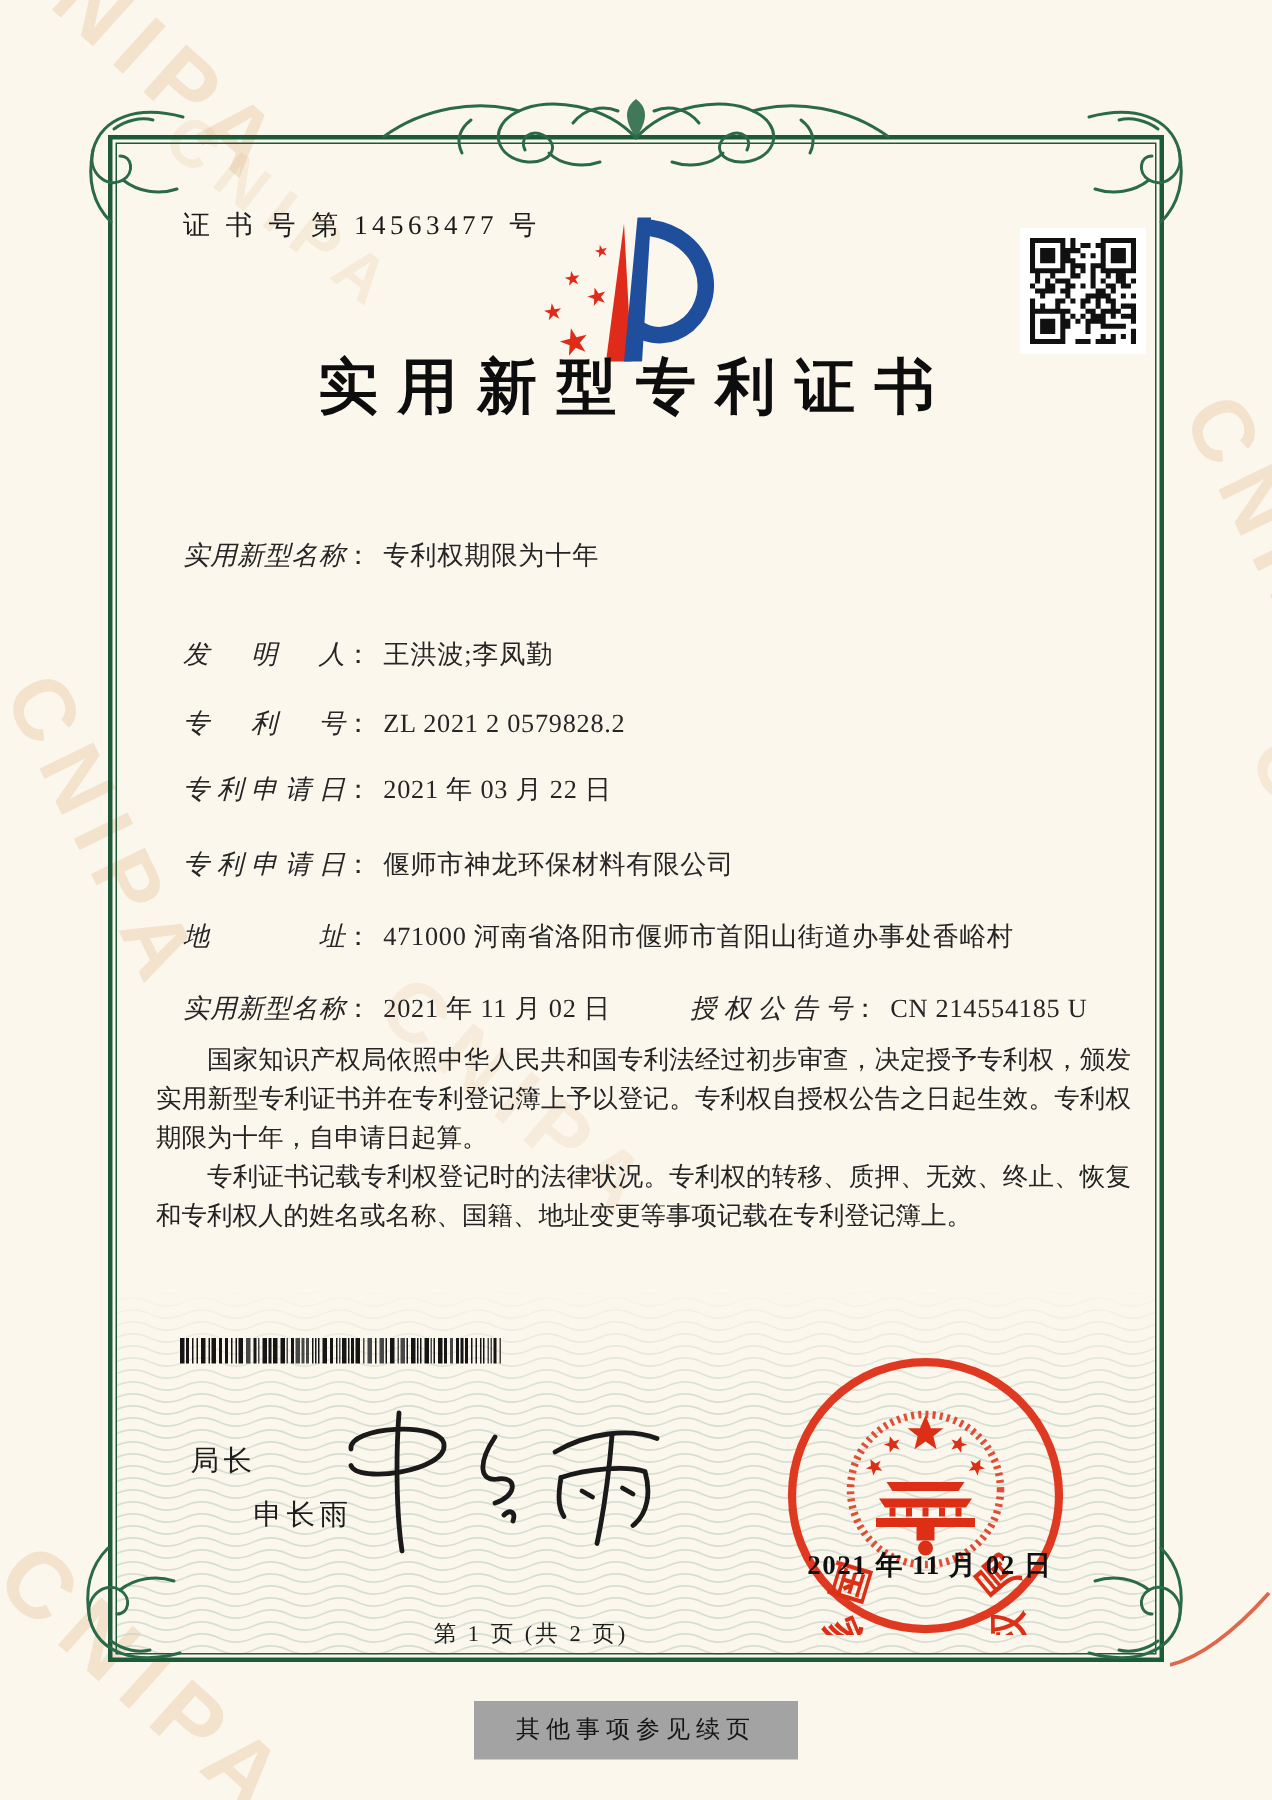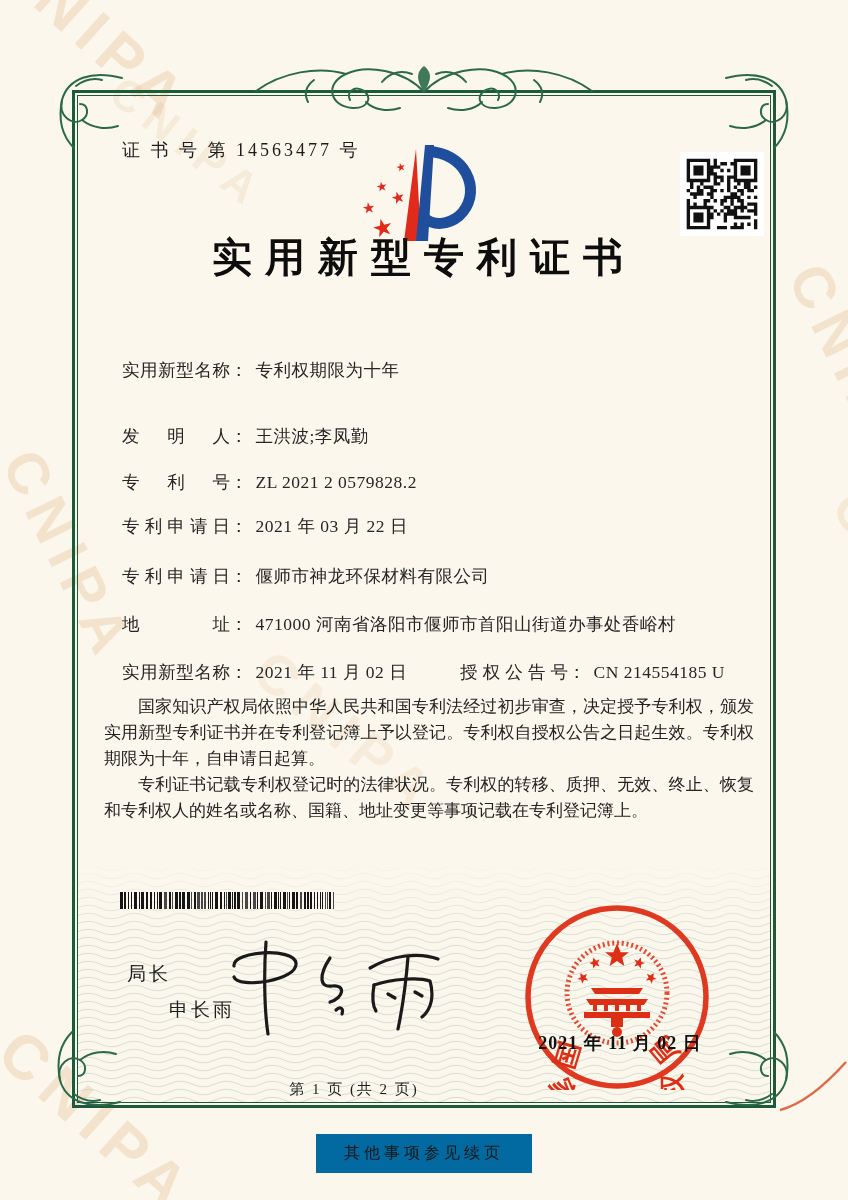--- a/index.html
+++ b/index.html
@@ -39,21 +39,21 @@
   .cert-no{position:absolute;left:122px;top:138px;font-size:18px;letter-spacing:3px;color:#1c1c1c;}
   .logo{position:absolute;left:395px;top:143px;width:96px;height:104px;}
   .logo-star{position:absolute;color:#e02a1a;line-height:1;font-family:"DejaVu Sans",sans-serif;}
   .qr{position:absolute;left:680px;top:152px;width:84px;height:84px;background:#fff;padding:5px;box-sizing:border-box;}
   .title{position:absolute;left:0;top:230px;width:100%;text-align:center;
          font-size:40px;font-weight:bold;letter-spacing:13px;color:#0d0d0d;}
 
   
   .fields{position:absolute;left:122px;top:0;width:640px;font-size:17.5px;color:#262626;}
   .frow{position:absolute;left:0;white-space:nowrap;}
-  .flabel{display:inline-block;width:108px;text-align:justify;text-align-last:justify;}
+  .flabel{display:inline-block;width:108px;text-align:justify;text-align-last:justify;font-style:italic;}
   .fcolon{display:inline-block;margin-right:8px;}
   .fvalue{letter-spacing:.5px;}
   .g2{position:absolute;left:338px;top:0;white-space:nowrap;}
 
   
   .paras{position:absolute;left:104px;top:694px;width:650px;font-size:17px;
          line-height:26px;text-align:justify;color:#242424;}
   .paras p{margin:0;text-indent:2em;}
 
   
@@ -63,21 +63,21 @@
   .signer-name{position:absolute;left:127px;top:997px;font-size:19px;letter-spacing:3px;color:#1d1d1d;margin-left:42px;}
   .signature{position:absolute;left:212px;top:936px;width:238px;height:104px;}
 
   .seal{position:absolute;left:524px;top:904px;width:186px;height:186px;}
   .seal-date{position:absolute;left:520px;top:1031px;width:200px;text-align:center;
              font-size:18px;letter-spacing:1px;color:#101010;font-weight:bold;}
 
   .page-footer{position:absolute;left:0;top:1080px;width:708px;text-align:center;
                font-size:15px;letter-spacing:2px;color:#1e1e1e;}
   .cont-note{position:absolute;left:50%;top:1134px;transform:translateX(-50%);
-             background:#0369a1;padding:9px 28px;font-size:16px;letter-spacing:4px;color:#161616;}
+             background:#a3a3a3;padding:9px 28px;font-size:16px;letter-spacing:4px;color:#161616;}
   .red-swoosh{position:absolute;left:780px;top:1060px;width:68px;height:60px;}
 </style>
 </head>
 <body>
 
 <div class="page">
 
   <div class="wm wm1">CNIPA</div>
   <div class="wm wm2">CNIPA</div>
   <div class="wm wm3">CNIPA</div>

